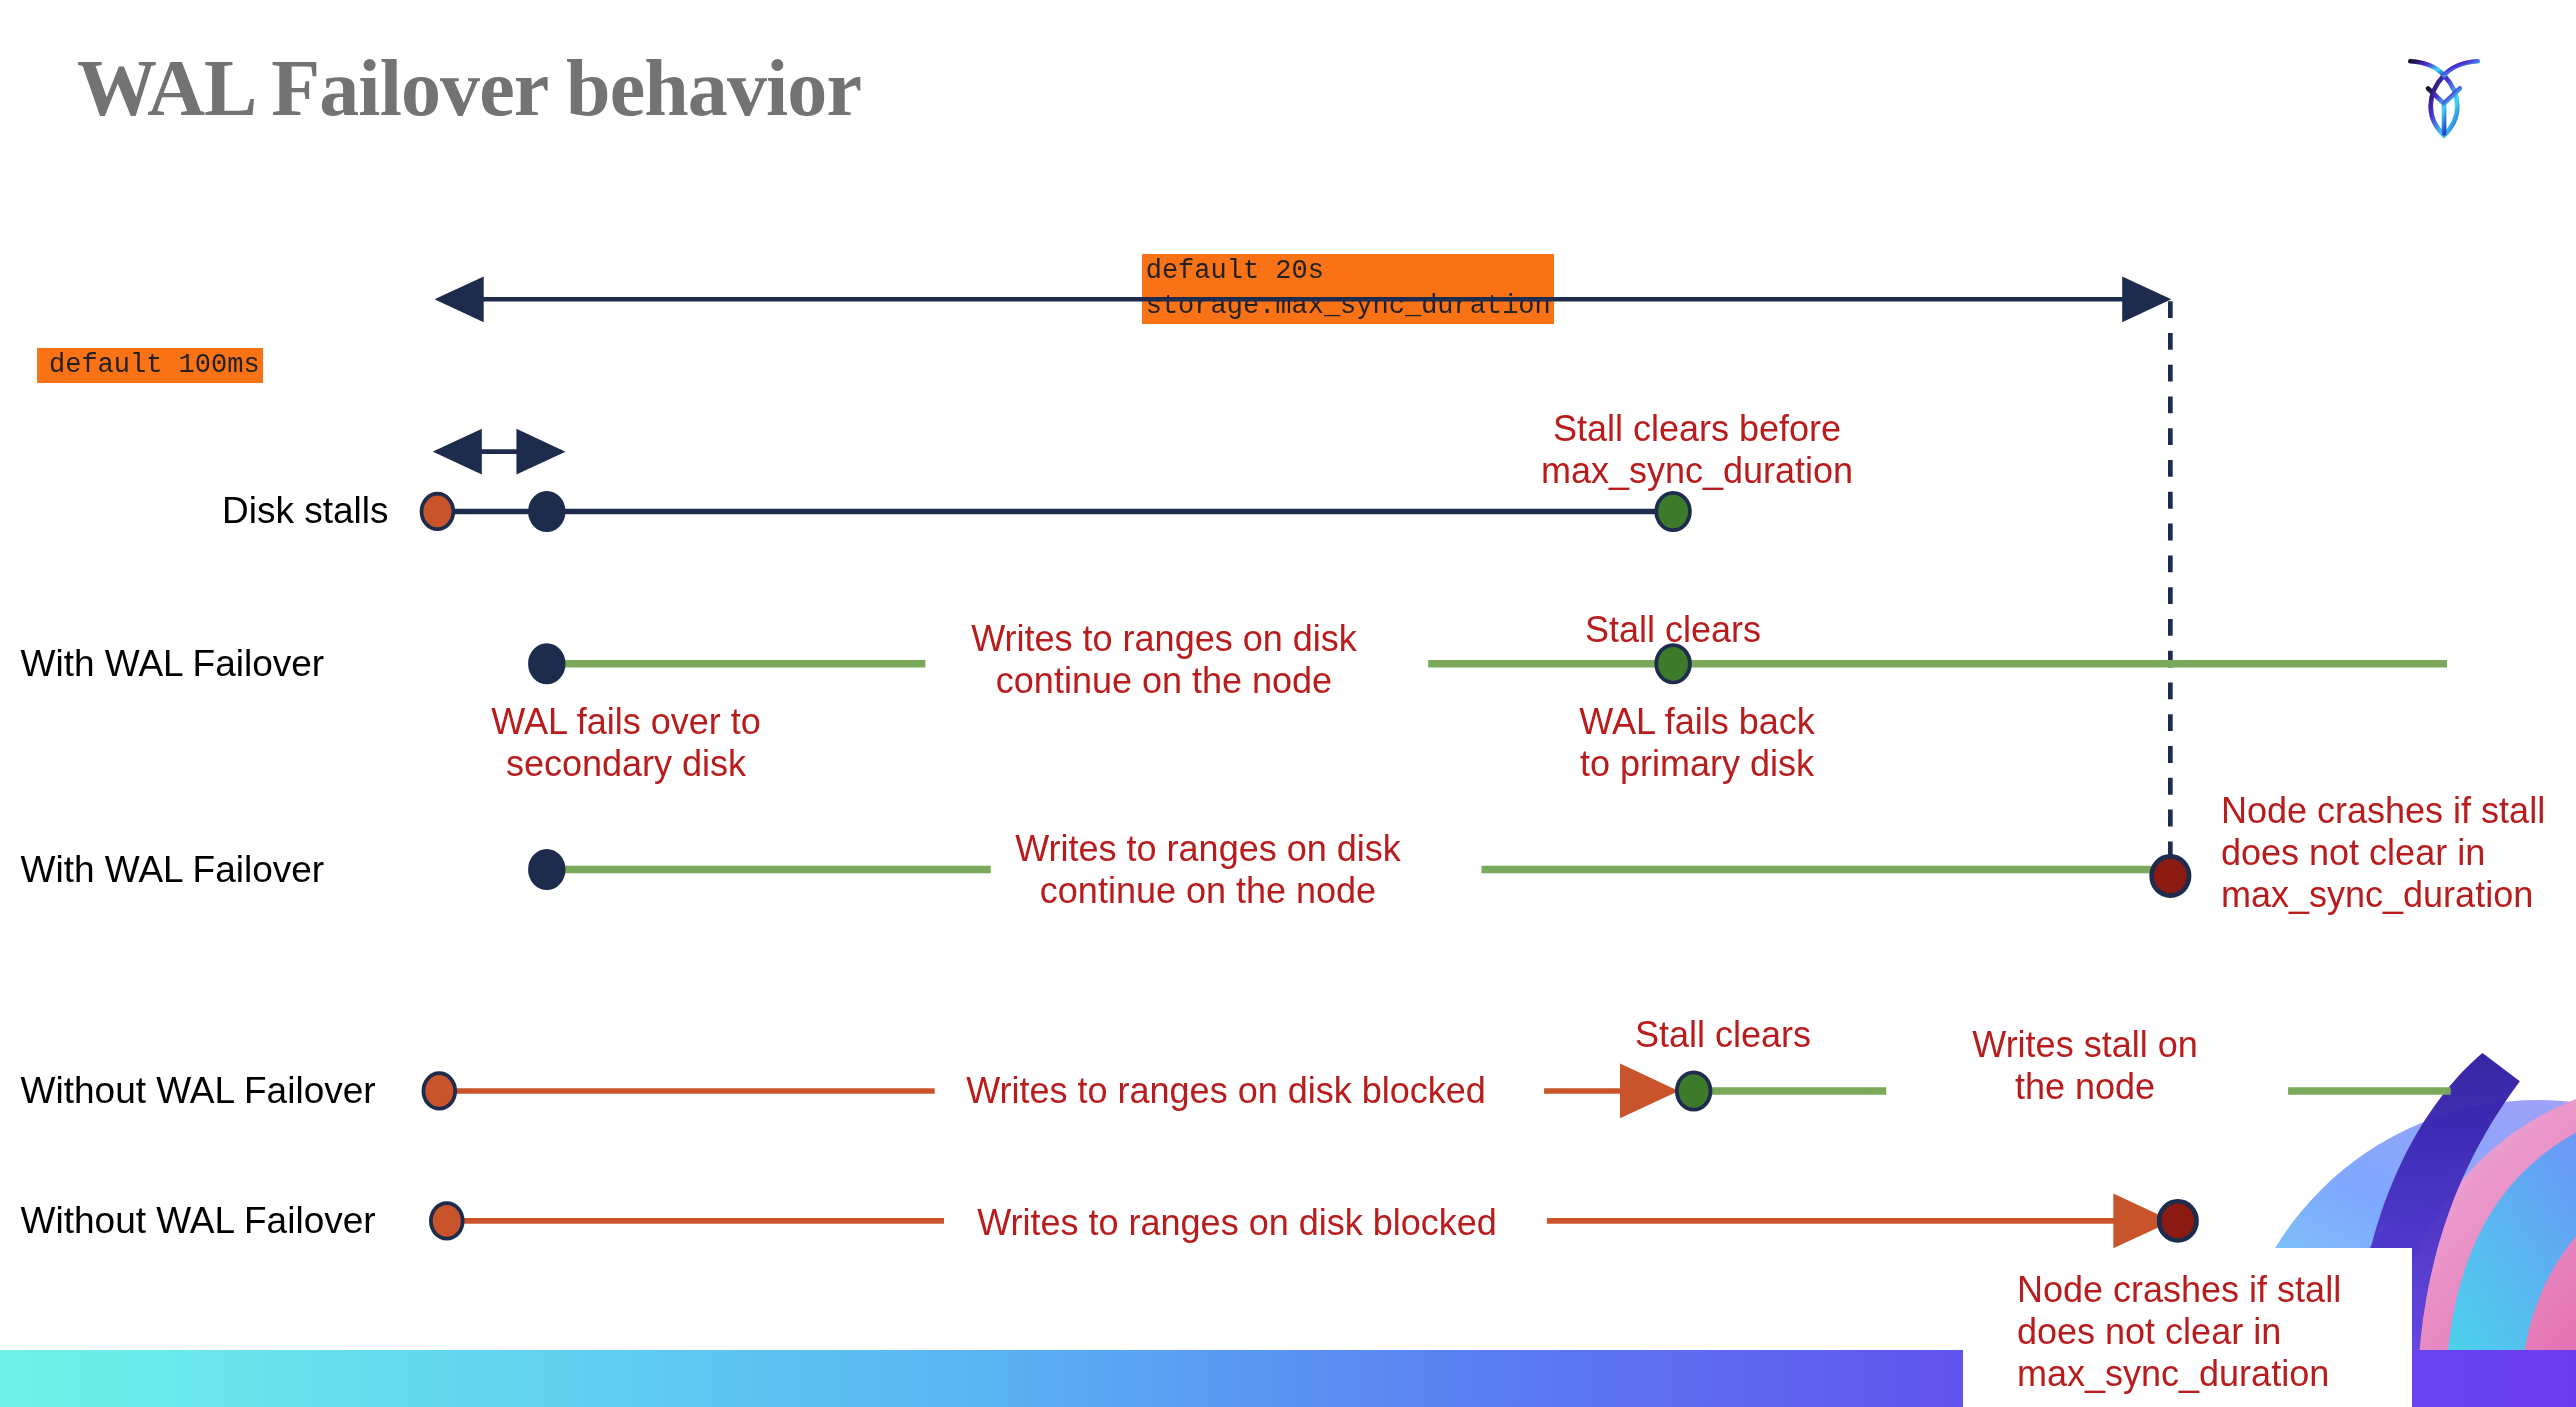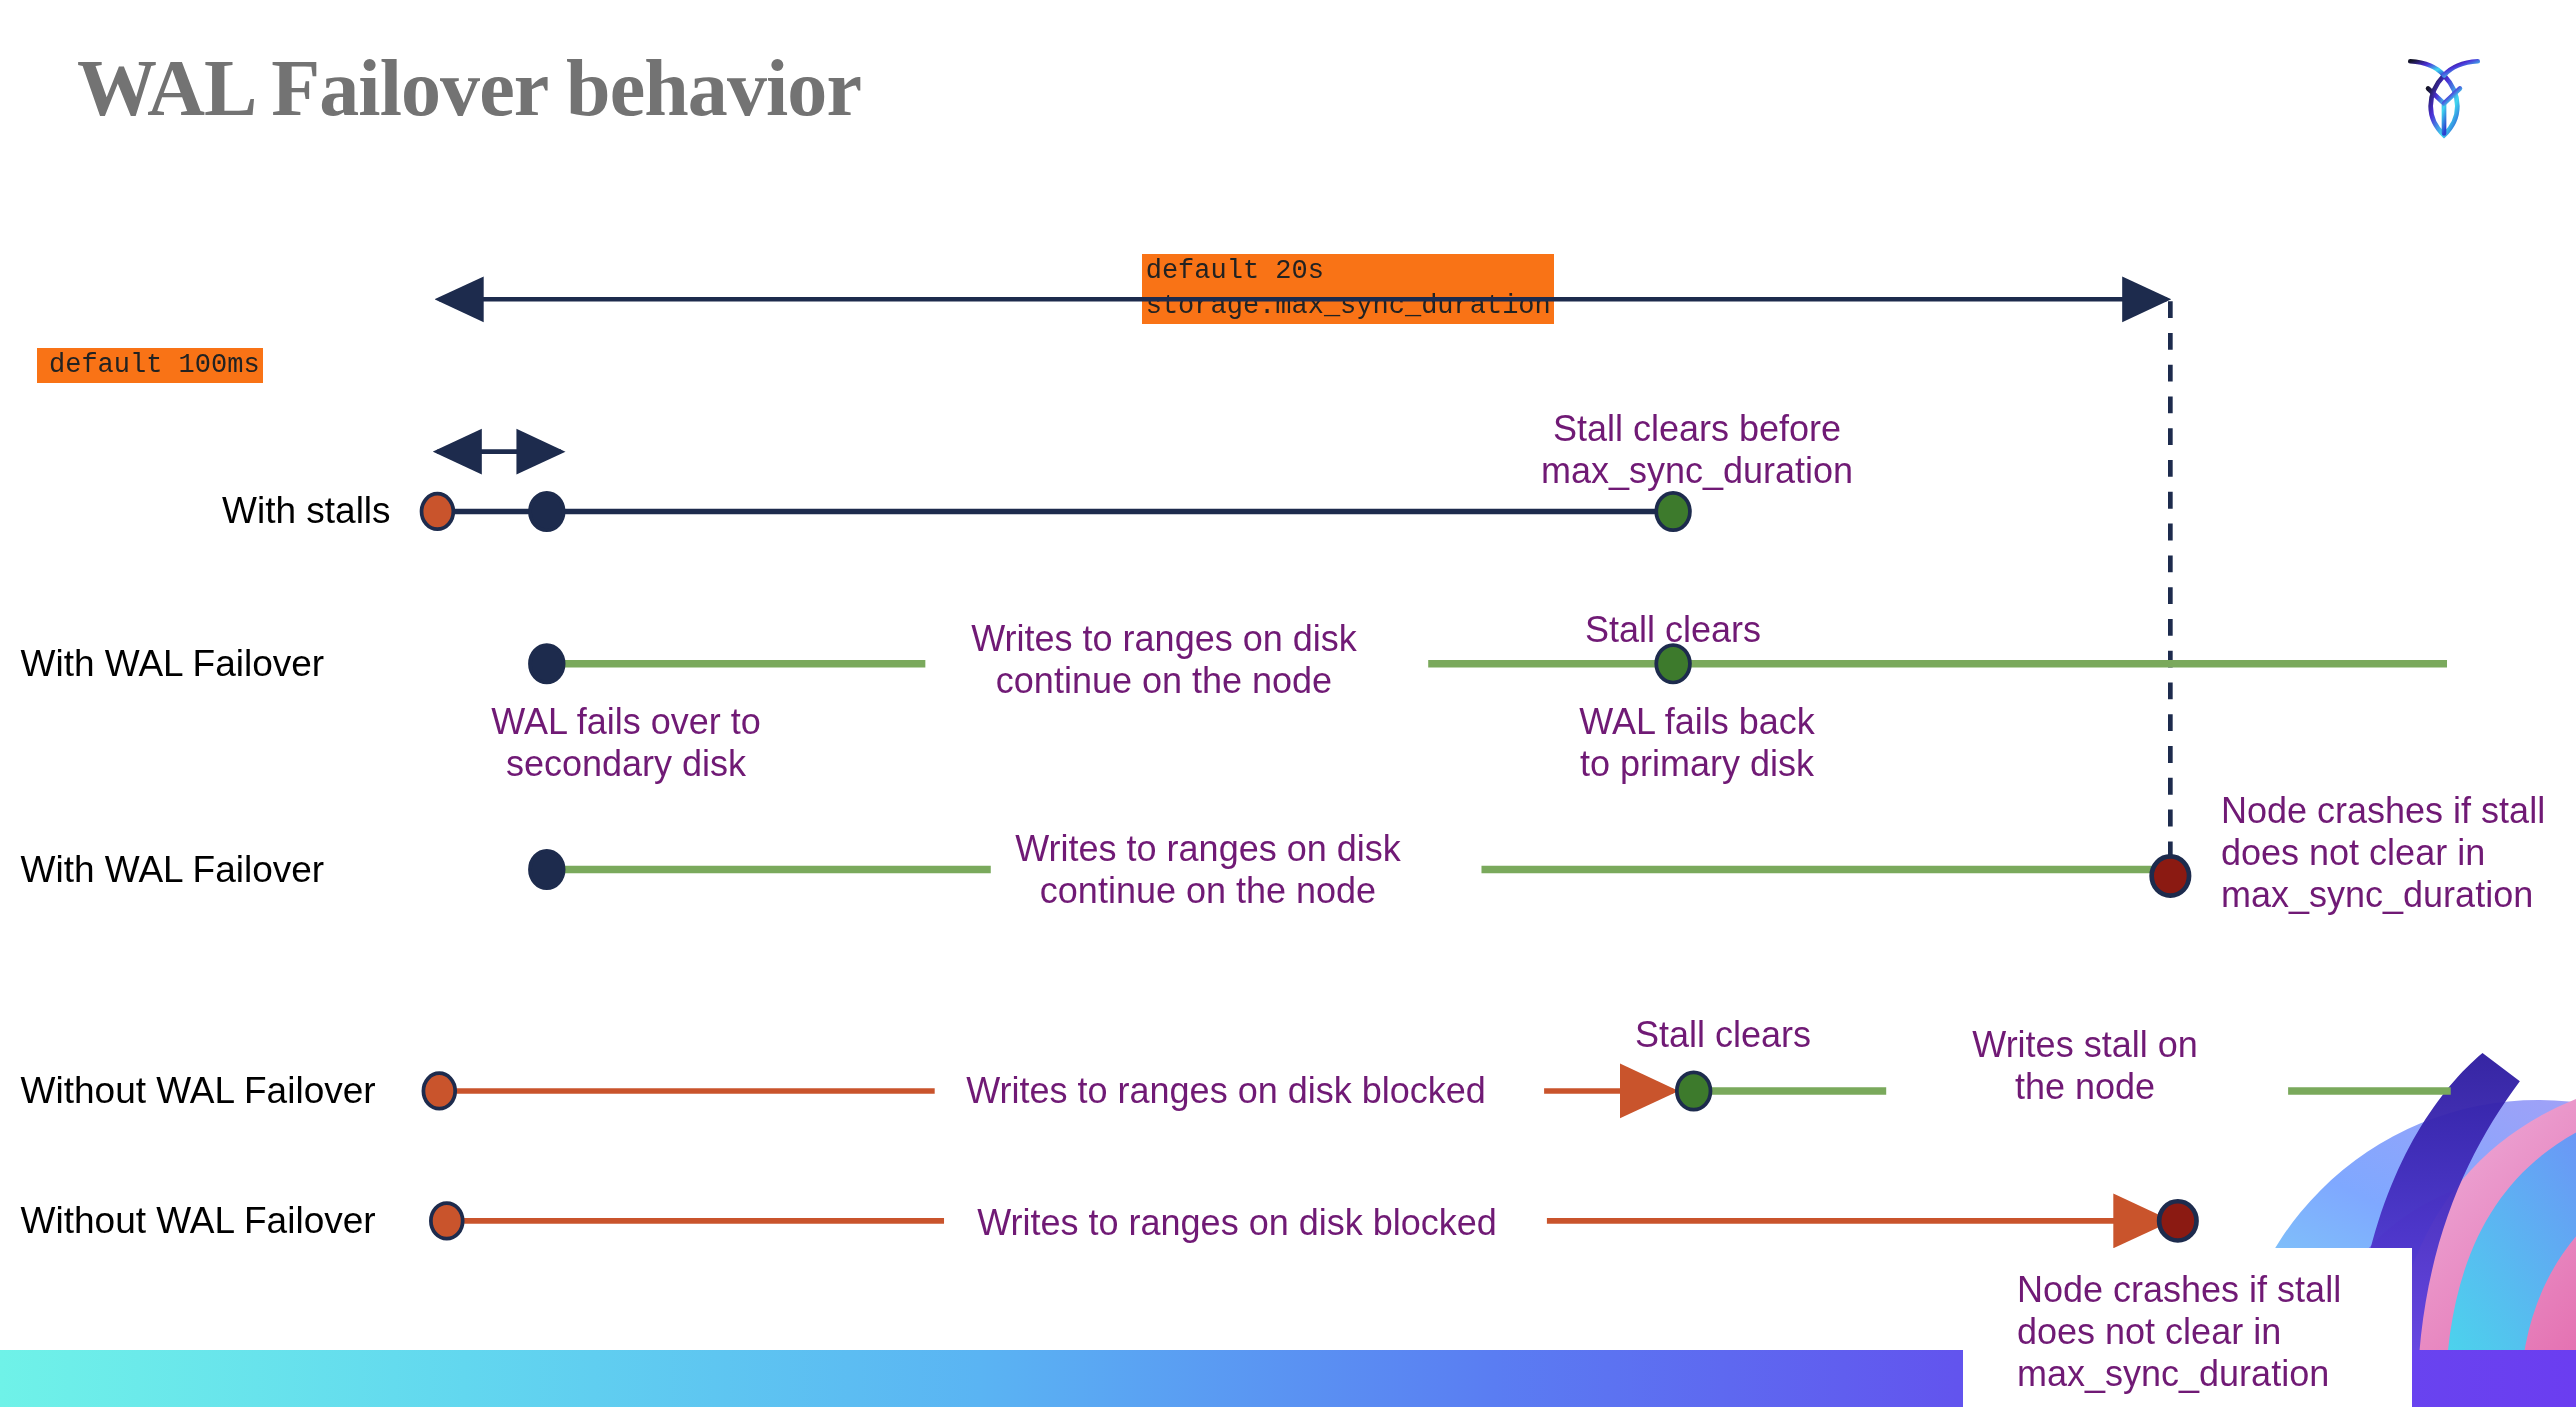--- a/index.html
+++ b/index.html
@@ -37,21 +37,21 @@
   .code{
     position:absolute;
     font-family:"Liberation Mono","DejaVu Sans Mono",monospace;
     font-size:27px;color:#222;background:#f97316;
     white-space:nowrap;line-height:1.30;
     padding:0 3.7px;
   }
 
   
   .lbl{
-    position:absolute;color:#701a75;
+    position:absolute;color:#b91c1c;
     font-family:"Liberation Sans", sans-serif;
     font-size:36px;line-height:1.17;white-space:pre-line;
   }
   .lbl.c{text-align:center;transform:translateX(-50%);}
 
   
   .rowlabel{
     position:absolute;color:#000;font-size:37px;white-space:nowrap;
     font-family:"Liberation Sans", sans-serif;
   }
@@ -187,21 +187,21 @@
     </g>
 
     <g>
       <line x1="478" y1="1306" x2="1010" y2="1306" stroke="#c9542c" stroke-width="6"></line>
       <line x1="1655" y1="1306" x2="2318" y2="1306" stroke="#c9542c" stroke-width="6" marker-end="url(#mOrangeR)"></line>
       <ellipse cx="478" cy="1306" rx="17" ry="19" fill="#c9542c" stroke="#1d2b4d" stroke-width="4"></ellipse>
       <ellipse cx="2330" cy="1306" rx="20" ry="21" fill="#8b1a12" stroke="#1d2b4d" stroke-width="5"></ellipse>
     </g>
   </svg>
 
-  <div class="rowlabel" style="left:222px;top:490px;">With stalls</div>
+  <div class="rowlabel" style="left:222px;top:490px;">Disk stalls</div>
 
   <div class="rowlabel" style="left:20.6px;top:643px;">With WAL Failover</div>
 
   <div class="rowlabel" style="left:20.6px;top:849px;">With WAL Failover</div>
 
   <div class="rowlabel" style="left:20.6px;top:1070px;">Without WAL Failover</div>
 
   <div class="rowlabel" style="left:20.6px;top:1200px;">Without WAL Failover</div>
 
   <div class="lbl c" style="left:1697px;top:408px;">Stall clears before

